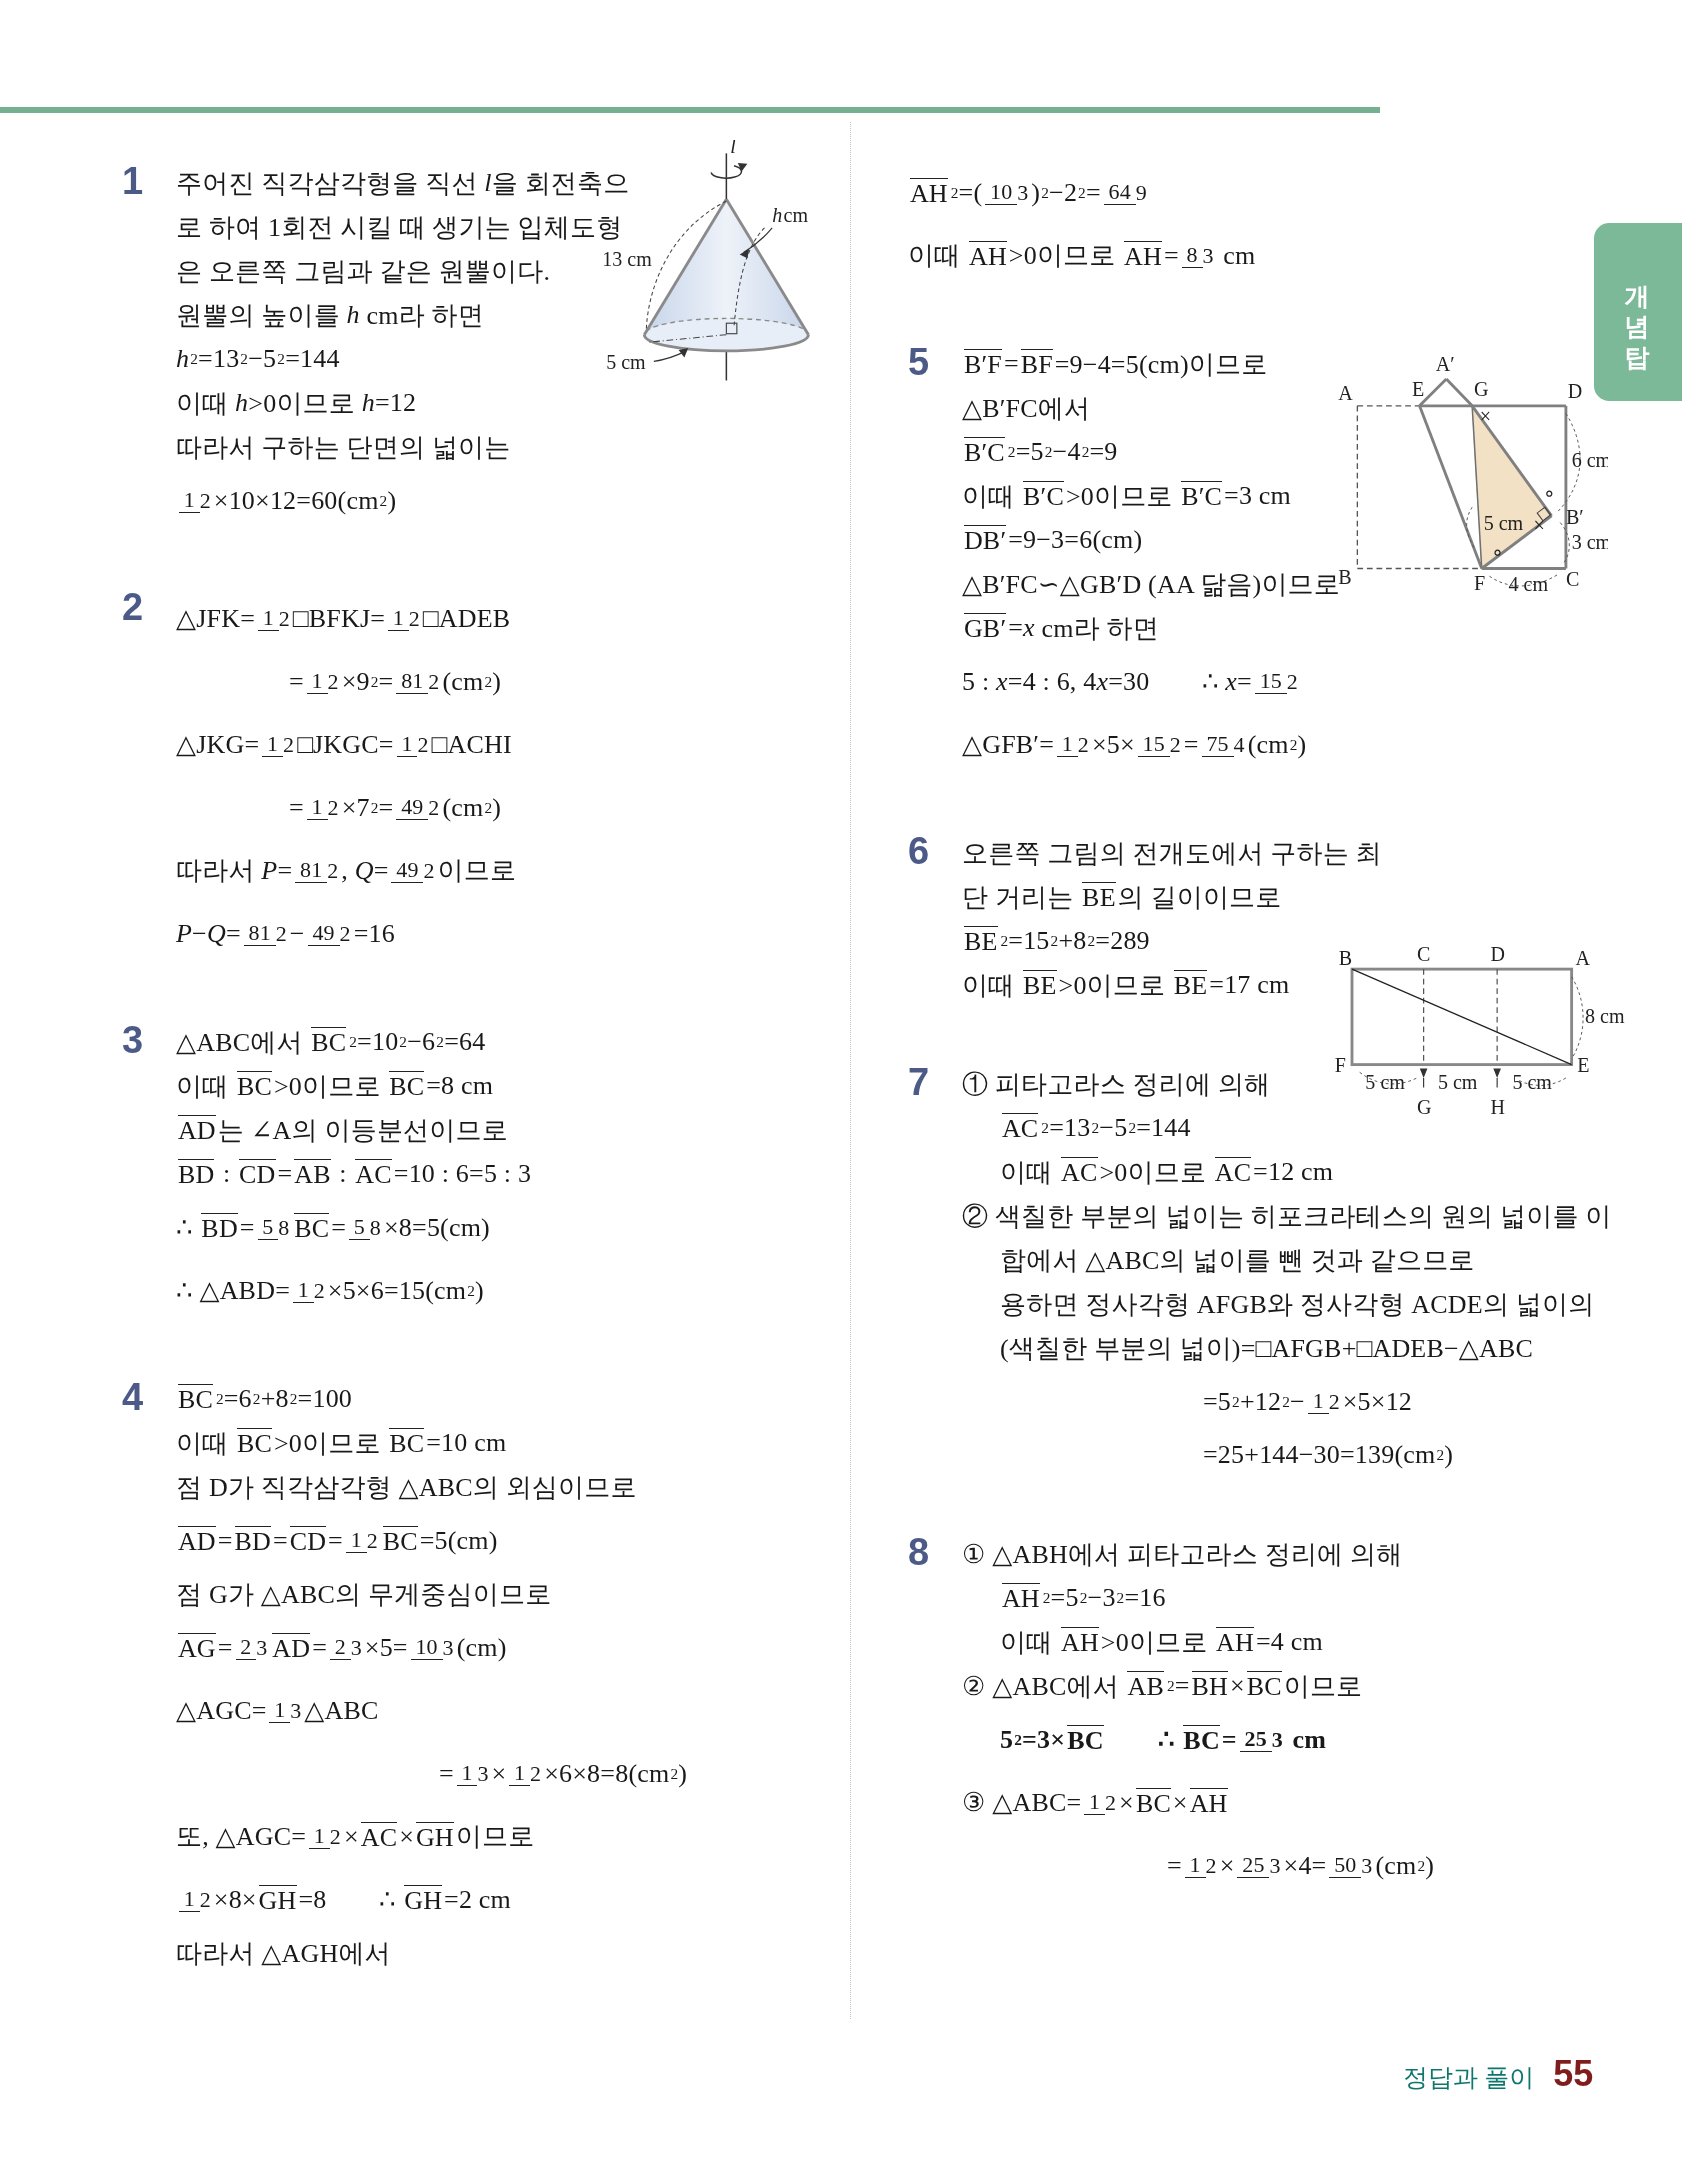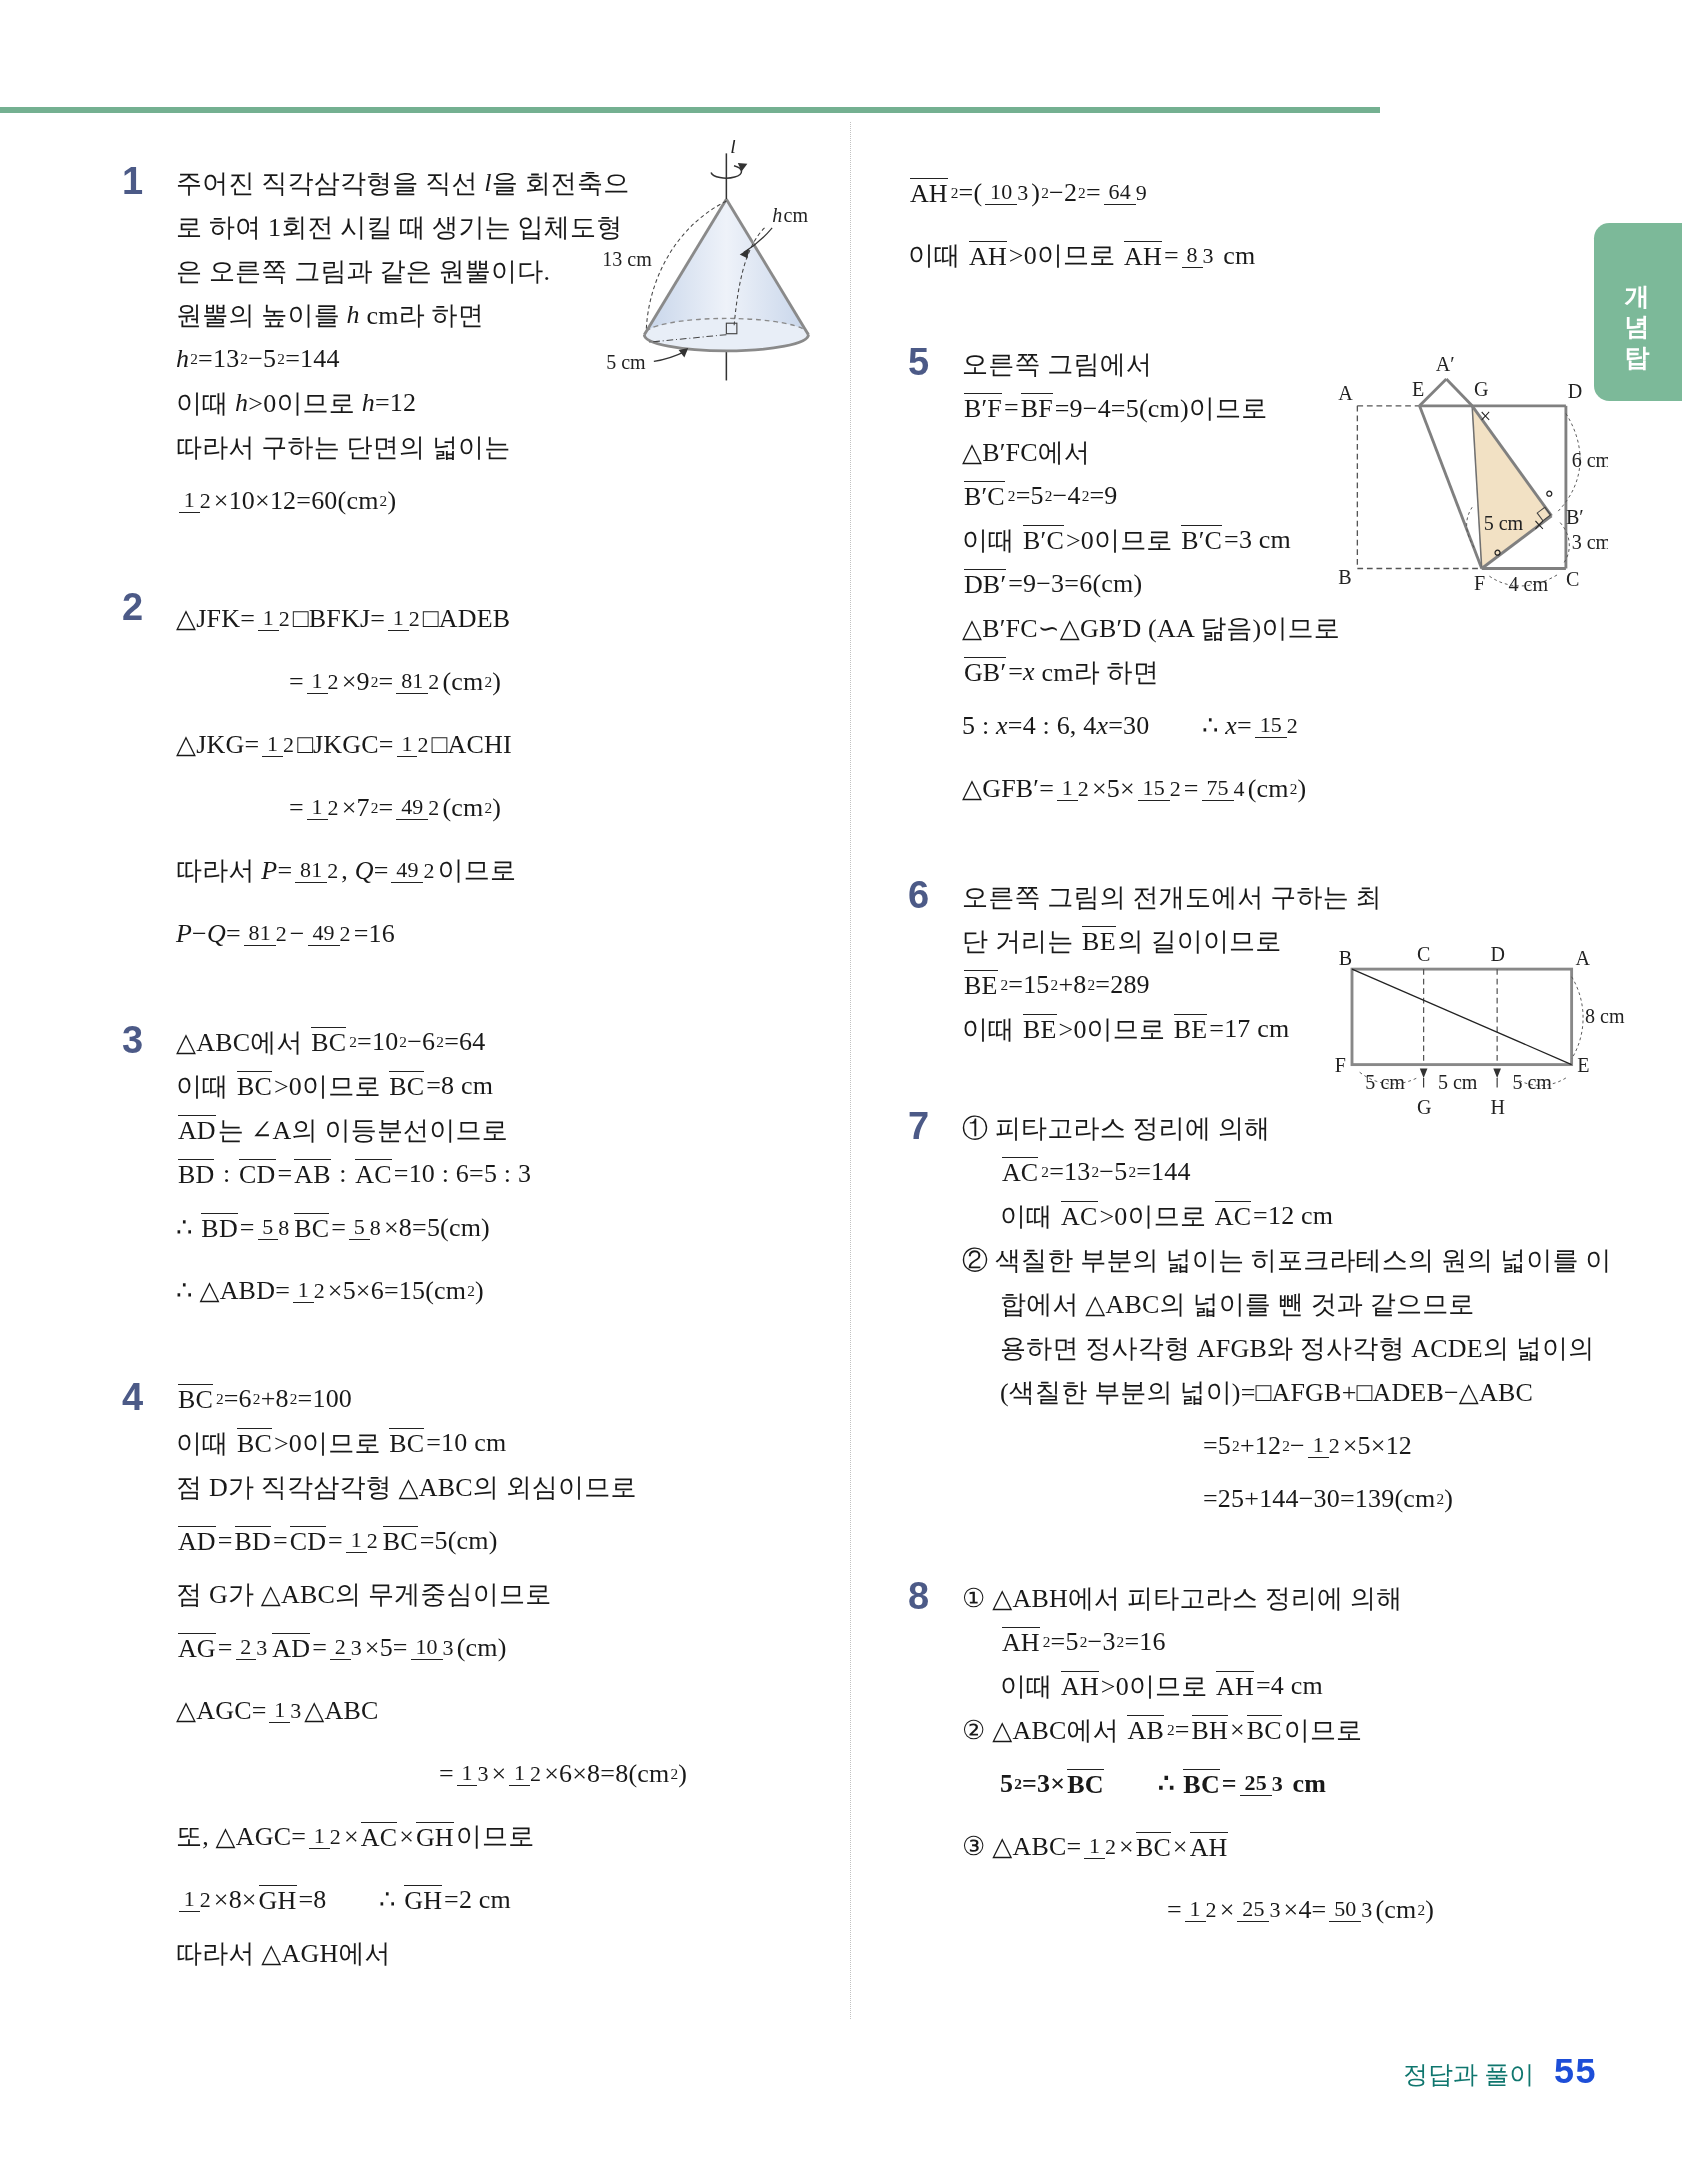--- a/index.html
+++ b/index.html
@@ -26,21 +26,21 @@
   .frac .fn{border-bottom:1.9px solid #222;padding:0 4.8px 1px;}
   .frac .fd{padding-top:1px;}
   .ov{display:inline-block;border-top:1.9px solid #222;padding-top:1px;line-height:1.05;margin:0 1.9px;}
   .sup{font-size:15.3px;vertical-align:9.6px;margin-left:1px;}
   .var{font-style:italic;font-family:"Liberation Serif",serif;}
   .fig{position:absolute;}
   .fig text{font-family:"Liberation Serif",serif;font-size:21px;fill:#222;}
   .fig .it{font-style:italic;}
   .footer{position:absolute;left:1403px;top:2053px;display:flex;align-items:baseline;gap:19px;}
   .footer .flabel{font-size:25px;color:#0f766e;}
-  .footer .fpage{font-family:Liberation Mono, monospace;font-weight:bold;font-size:36px;color:#1d4ed8;}
+  .footer .fpage{font-family:Liberation Sans, sans-serif;font-weight:bold;font-size:36px;color:#7f1d1d;}
 </style>
 </head>
 <body>
 
 <div class="page">
   <div class="top-rule"></div>
 
   <div class="side-tab">
     <span>개념탑</span>
   </div>
@@ -103,21 +103,20 @@
   <div id="col-right" class="col">
       <div class="problem">
         <div class="pbody">
           <div class="ln tall"><span class="ov">AH</span><span class="sup">2</span>=(<span class="frac"><span class="fn">10</span><span class="fd">3</span></span>)<span class="sup">2</span>−2<span class="sup">2</span>=<span class="frac"><span class="fn">64</span><span class="fd">9</span></span></div>
           <div class="ln tall">이때 <span class="ov">AH</span>&gt;0이므로 <span class="ov">AH</span>=<span class="frac"><span class="fn">8</span><span class="fd">3</span></span> cm</div>
         </div>
       </div>
       <div class="problem">
         <div class="pnum">5</div>
         <div class="pbody">
-          <div class="ln">오른쪽 그림에서</div>
           <div class="ln"><span class="ov">B′F</span>=<span class="ov">BF</span>=9−4=5(cm)이므로</div>
           <div class="ln">△B′FC에서</div>
           <div class="ln"><span class="ov">B′C</span><span class="sup">2</span>=5<span class="sup">2</span>−4<span class="sup">2</span>=9</div>
           <div class="ln">이때 <span class="ov">B′C</span>&gt;0이므로 <span class="ov">B′C</span>=3 cm</div>
           <div class="ln"><span class="ov">DB′</span>=9−3=6(cm)</div>
           <div class="ln">△B′FC∽△GB′D (AA 닮음)이므로</div>
           <div class="ln"><span class="ov">GB′</span>=<span class="var">x</span> cm라 하면</div>
           <div class="ln tall">5 : <span class="var">x</span>=4 : 6, 4<span class="var">x</span>=30  ∴ <span class="var">x</span>=<span class="frac"><span class="fn">15</span><span class="fd">2</span></span></div>
           <div class="ln tall">△GFB′=<span class="frac"><span class="fn">1</span><span class="fd">2</span></span>×5×<span class="frac"><span class="fn">15</span><span class="fd">2</span></span>=<span class="frac"><span class="fn">75</span><span class="fd">4</span></span>(cm<span class="sup">2</span>)</div>
         </div>

